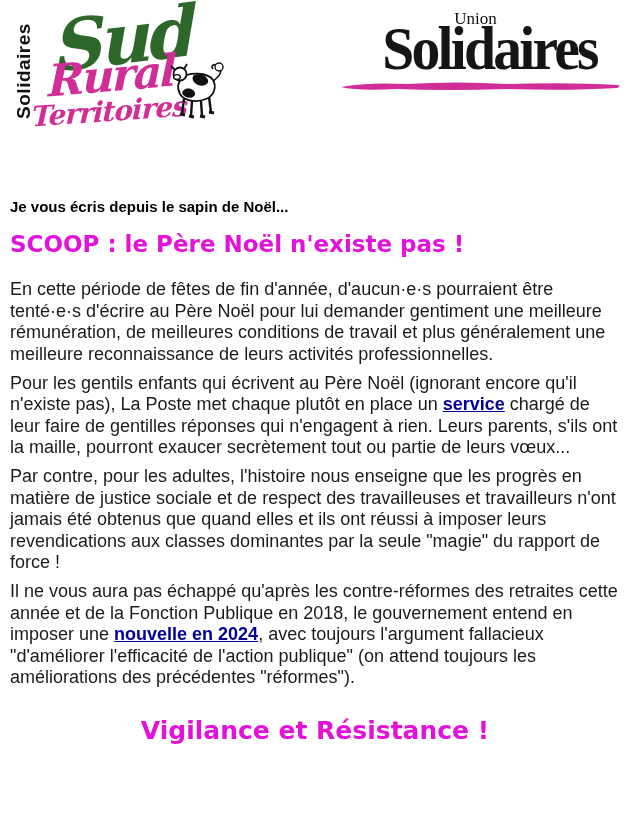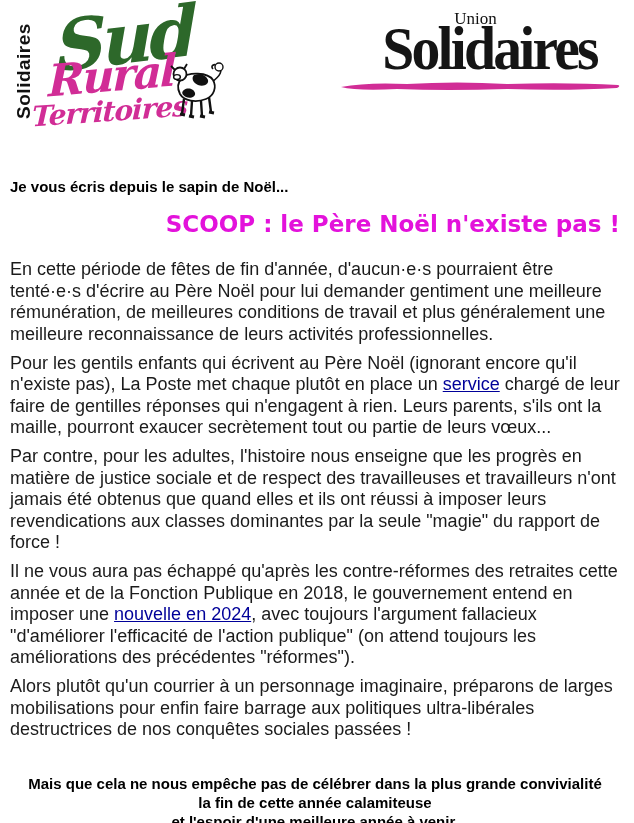--- a/index.html
+++ b/index.html
@@ -41,29 +41,29 @@
   .solidaires-big{
     font-family:"Liberation Serif","DejaVu Serif",serif;
     font-weight:bold;font-size:62px;line-height:58px;color:#151515;
     letter-spacing:-3px;transform:scaleX(0.93);transform-origin:right;
     margin-top:-8px;
   }
   .brush{margin-top:2px;}
 
   
   .main{padding:0 14px 0 10px;}
-  .intro{margin-top:38px;font-weight:bold;font-size:15px;color:#000;}
+  .intro{margin-top:58px;font-weight:bold;font-size:15px;color:#000;}
   .scoop{
-    margin-top:16px;text-align:right;
+    margin-top:16px;text-align:left;
     font-family:"DejaVu Sans","Liberation Sans",sans-serif;
     font-weight:bold;font-size:23px;color:var(--magenta);
   }
   .paragraphs{margin-top:22px;}
   .body-p{font-size:18px;line-height:21.5px;margin-bottom:7.5px;color:var(--text);}
-  .inline-link{color:var(--link_blue);font-weight:normal;text-decoration:underline;cursor:pointer;margin-top:12px;}
+  .inline-link{color:var(--link_blue);font-weight:bold;text-decoration:underline;cursor:pointer;margin-top:12px;}
 
   .closing{
     margin-top:33px;text-align:center;font-weight:bold;font-size:15px;
     line-height:19px;color:#000;
   }
   .final{
     margin-top:27px;text-align:center;
     font-family:"DejaVu Sans","Liberation Sans",sans-serif;
     font-weight:bold;font-size:25px;color:var(--magenta);
   }
@@ -114,24 +114,18 @@
 
   <p class="intro">Je vous écris depuis le sapin de Noël...</p>
 
   <h1 class="scoop">SCOOP : le Père Noël n'existe pas !</h1>
 
   <div class="paragraphs">
       <p class="body-p"><span>En cette période de fêtes de fin d'année, d'aucun·e·s pourraient être tenté·e·s d'écrire au Père Noël pour lui demander gentiment une meilleure rémunération, de meilleures conditions de travail et plus généralement une meilleure reconnaissance de leurs activités professionnelles.</span></p>
       <p class="body-p"><span>Pour les gentils enfants qui écrivent au Père Noël (ignorant encore qu'il n'existe pas), La Poste met chaque plutôt en place un </span><a class="inline-link">service</a><span> chargé de leur faire de gentilles réponses qui n'engagent à rien. Leurs parents, s'ils ont la maille, pourront exaucer secrètement tout ou partie de leurs vœux...</span></p>
       <p class="body-p"><span>Par contre, pour les adultes, l'histoire nous enseigne que les progrès en matière de justice sociale et de respect des travailleuses et travailleurs n'ont jamais été obtenus que quand elles et ils ont réussi à imposer leurs revendications aux classes dominantes par la seule "magie" du rapport de force !</span></p>
       <p class="body-p"><span>Il ne vous aura pas échappé qu'après les contre-réformes des retraites cette année et de la Fonction Publique en 2018, le gouvernement entend en imposer une </span><a class="inline-link">nouvelle en 2024</a><span>, avec toujours l'argument fallacieux "d'améliorer l'efficacité de l'action publique" (on attend toujours les améliorations des précédentes "réformes").</span></p>
-      <p class="body-p"><span>Alors plutôt qu'un courrier à un personnage imaginaire, préparons de larges mobilisations pour enfin faire barrage aux politiques ultra-libérales destructrices de nos conquêtes sociales passées !</span></p>
     </div>
 
-  <div class="closing">
-      <div>Mais que cela ne nous empêche pas de célébrer dans la plus grande convivialité</div>
-      <div>la fin de cette année calamiteuse</div>
-      <div>et l'espoir d'une meilleure année à venir.</div>
-    </div>
 
   <h2 class="final">Vigilance et Résistance !</h2>
 
 </div>
 
 </body></html>

